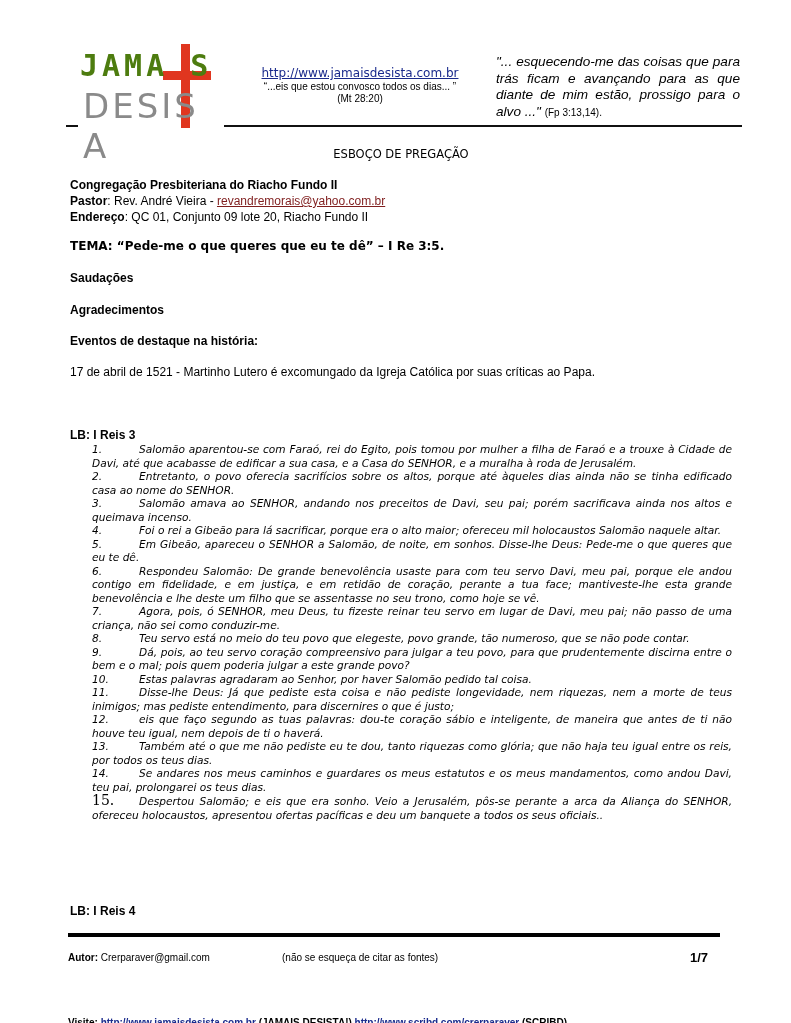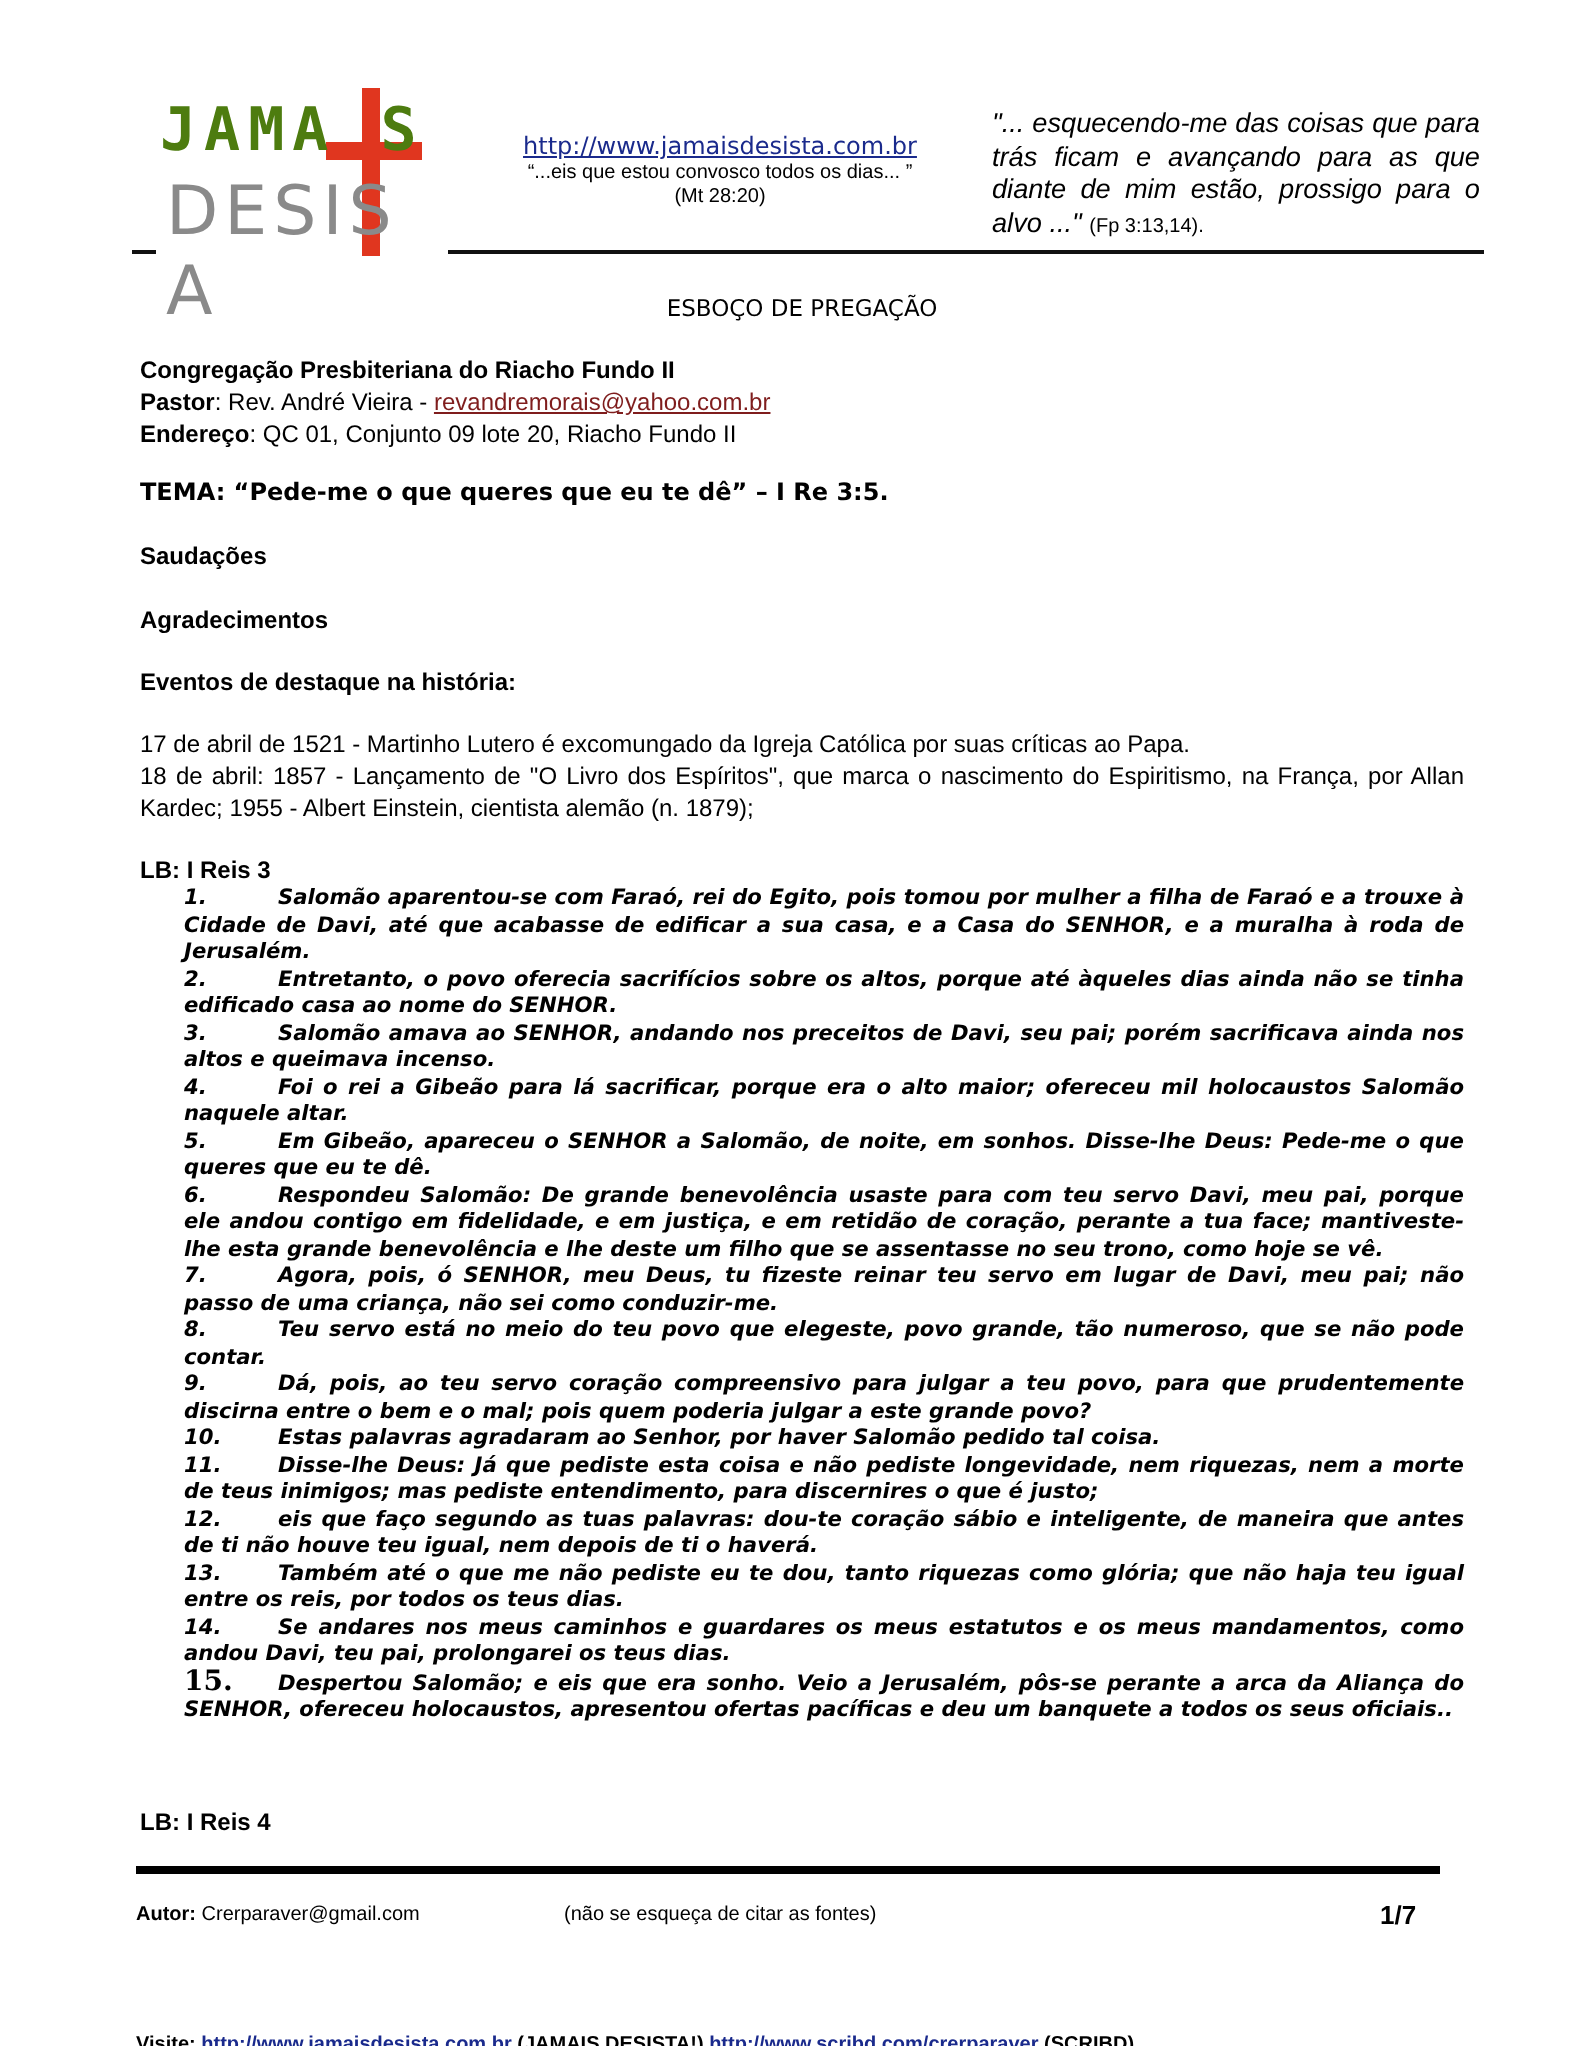--- a/index.html
+++ b/index.html
@@ -19,21 +19,21 @@
   
   #hdr-quote { left: 496px; top: 54px; width: 244px; font-family: "Liberation Sans", sans-serif; font-style: italic; font-size: 13.6px; line-height: 16.5px; text-align: justify; text-align-last: left; }
   #hdr-quote .ref { font-style: normal; font-size: 10px; }
   
   .doc { left: 70px; width: 662px; font-family: Liberation Sans, sans-serif; font-size: 12px; line-height: 16px; }
   .b { font-weight: bold; }
   .title { left: 70px; top: 147px; width: 662px; text-align: center; font-weight: normal; font-size: 11.5px; }
   .tema { left: 70px; top: 239px; width: 662px; font-weight: bold; font-size: 12px; }
   a.lnk { color: #7f1d1d; text-decoration: underline; }
   .verses { left: 92px; top: 443px; width: 640px; font-family: "DejaVu Sans", sans-serif; font-style: italic; font-size: 10.6px; line-height: 13.5px; }
-  .verse { text-align: justify; margin: 0; font-weight: bold; }
+  .verse { text-align: justify; margin: 0; }
   .verse .num { display: inline-block; width: 47px; }
   .verse.big .num { font-style: normal; font-family: "DejaVu Serif", serif; font-size: 14px; }
   
   .foot-hr { left: 68px; top: 933px; width: 652px; height: 4px; background: #000; }
   .foot { left: 68px; font-family: "Liberation Sans", sans-serif; font-size: 10px; line-height: 13px; }
   .foot a { color: #1a2a8c; text-decoration: underline; font-weight: bold; }
   .pagenum { left: 690px; top: 950px; font-family: "Liberation Sans", sans-serif; font-weight: bold; font-size: 13px; }
 </style>
 </head>
 <body>
@@ -67,21 +67,20 @@
 </div>
 
 <div class="abs tema">TEMA: “Pede-me o que queres que eu te dê” – I Re 3:5.</div>
 
 <div class="abs doc b" style="top:270px">Saudações</div>
 <div class="abs doc b" style="top:302px">Agradecimentos</div>
 <div class="abs doc b" style="top:333px">Eventos de destaque na história:</div>
 
 <div class="abs doc" style="top:364px; text-align:justify">
   <div>17 de abril de 1521 - Martinho Lutero é excomungado da Igreja Católica por suas críticas ao Papa.</div>
-  <div>18 de abril: 1857 - Lançamento de "O Livro dos Espíritos", que marca o nascimento do Espiritismo, na França, por Allan Kardec; 1955 - Albert Einstein, cientista alemão (n. 1879);</div>
 </div>
 
 <div class="abs doc b" style="top:427px">LB: I Reis 3</div>
 
 <div class="abs verses" id="verses">
     <p class="verse"><span class="num">1.</span><span>Salomão aparentou-se com Faraó, rei do Egito, pois tomou por mulher a filha de Faraó e a trouxe à Cidade de Davi, até que acabasse de edificar a sua casa, e a Casa do SENHOR, e a muralha à roda de Jerusalém.</span></p>
     <p class="verse"><span class="num">2.</span><span>Entretanto, o povo oferecia sacrifícios sobre os altos, porque até àqueles dias ainda não se tinha edificado casa ao nome do SENHOR.</span></p>
     <p class="verse"><span class="num">3.</span><span>Salomão amava ao SENHOR, andando nos preceitos de Davi, seu pai; porém sacrificava ainda nos altos e queimava incenso.</span></p>
     <p class="verse"><span class="num">4.</span><span>Foi o rei a Gibeão para lá sacrificar, porque era o alto maior; ofereceu mil holocaustos Salomão naquele altar.</span></p>
     <p class="verse"><span class="num">5.</span><span>Em Gibeão, apareceu o SENHOR a Salomão, de noite, em sonhos. Disse-lhe Deus: Pede-me o que queres que eu te dê.</span></p>

